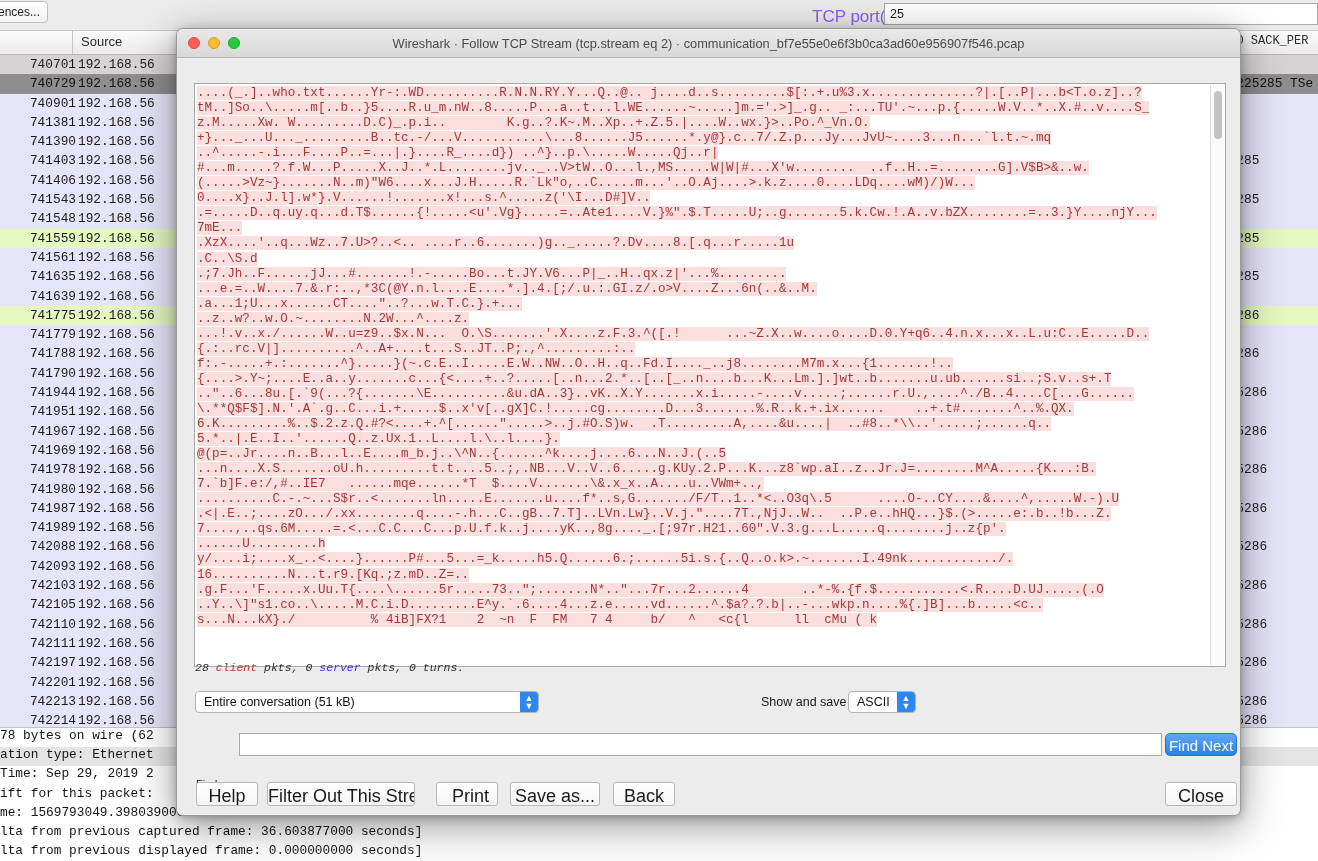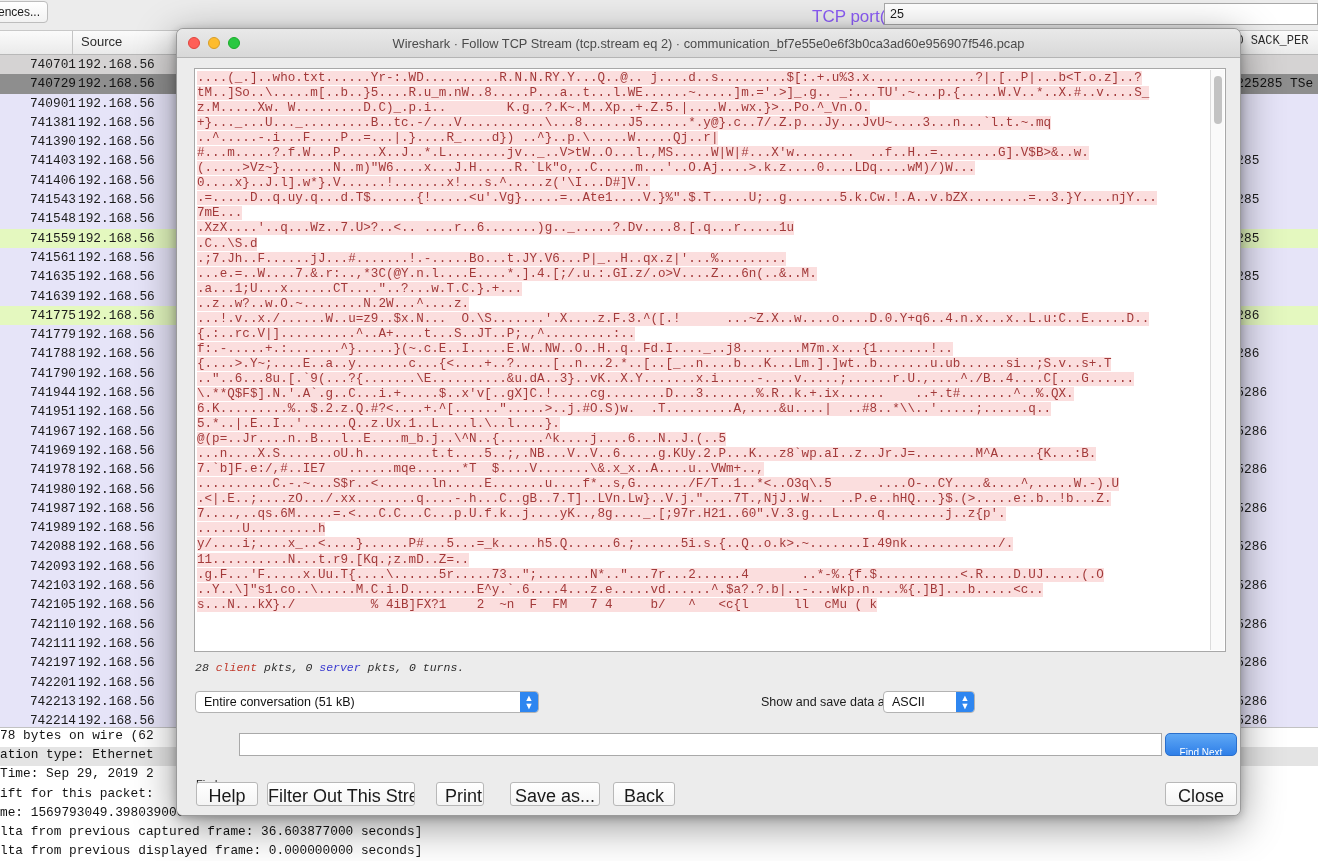--- a/index.html
+++ b/index.html
@@ -138,21 +138,21 @@
     text-align: center;
     font-size: 12.8px; color: #4a4a4a;
     font-family: "Liberation Sans", sans-serif;
     white-space: nowrap; overflow: hidden;
   }
 
   .dlg-body { position: relative; width: 100%; height: 758px; background: #ececec; }
 
   
   #stream-textarea {
-    position: absolute; left: 17px; top: 10px;
+    position: absolute; left: 17px; top: 25px;
     width: 1032px; height: 584px;
     background: #ffffff;
     border: 1px solid #a8a8a8;
     overflow: hidden;
   }
   #stream-lines {
     position: absolute; left: 0; top: 0;
     padding: 2px 0 0 2px;
     width: 1016px;
   }
@@ -201,21 +201,21 @@
   }
   .combo .arrows {
     position: absolute; right: 0px; top: -1px;
     width: 18px; height: 22px;
     background: #2e86f0;
     border-radius: 0 4px 4px 0;
     color: #ffffff; font-size: 9px; line-height: 8px;
     text-align: center; padding-top: 3px;
   }
   #combo-conversation { left: 18px; top: 633px; width: 344px; }
-  #combo-format       { left: 706px; top: 633px; width: 92px; padding-left: 8px; }
+  #combo-format       { left: 671px; top: 633px; width: 68px; padding-left: 8px; }
 
   .show-save-label {
     position: absolute; left: 584px; top: 637px;
     font-size: 12.5px; color: #1a1a1a; white-space: nowrap;
   }
 
   
   .find-label {
     position: absolute; left: 19px; top: 720px;
     font-size: 11px; color: #1a1a1a; white-space: nowrap; text-decoration: underline;
@@ -227,38 +227,38 @@
     border: 1px solid #a9a9a9;
     font-size: 12.5px; color: #111;
     padding: 3px 0 0 5px;
   }
   #find-next-btn {
     position: absolute; left: 988px; top: 675px;
     width: 72px; height: 23px;
     background: linear-gradient(#5fa8f5,#2f7fe8);
     border: 1px solid #2a6fcc;
     border-radius: 5px;
-    color: #ffffff; font-size: 10px;
-    text-align: center; padding-top: 13px;
+    color: #ffffff; font-size: 15px;
+    text-align: center; padding-top: 3px;
     white-space: nowrap; overflow: hidden;
   }
 
   
   .btn {
     position: absolute; top: 724px; height: 24px;
     background: linear-gradient(#ffffff,#f4f4f4);
     border: 1px solid #b8b8b8;
     border-radius: 3px;
     font-size: 18px; color: #1a1a1a;
     text-align: center; padding-top: 3px;
     white-space: nowrap; overflow: hidden;
   }
   #btn-help        { left: 19px;  width: 62px; }
   #btn-filter-out  { left: 90px;  width: 148px; text-align: center; }
-  #btn-print       { left: 259px; width: 48px; padding-left: 7px; }
+  #btn-print       { left: 259px; width: 62px; padding-left: 7px; }
   #btn-save-as     { left: 333px; width: 90px; }
   #btn-back        { left: 436px; width: 62px; }
   #btn-close       { left: 988px; width: 72px; }
 </style>
 </head>
 <body>
 
 <div id="bg-window">
 
   <div class="bg-toolbar">
@@ -501,21 +501,21 @@
           <div class="sline"><span>6.K.........%..$.2.z.Q.#?&lt;....+.^[......".....&gt;..j.#O.S)w.  .T.........A,....&amp;u....|  ..#8..*\\..'.....;......q..</span></div>
           <div class="sline"><span>5.*..|.E..I..'......Q..z.Ux.1..L....l.\..l....}.</span></div>
           <div class="sline"><span>@(p=..Jr....n..B...l..E....m_b.j..\^N..{......^k....j....6...N..J.(..5</span></div>
           <div class="sline"><span>...n....X.S.......oU.h.........t.t....5..;,.NB...V..V..6.....g.KUy.2.P...K...z8`wp.aI..z..Jr.J=........M^A.....{K...:B.</span></div>
           <div class="sline"><span>7.`b]F.e:/,#..IE7   ......mqe......*T  $....V.......\&amp;.x_x..A....u..VWm+..,</span></div>
           <div class="sline"><span>..........C.-.~...S$r..&lt;.......ln.....E.......u....f*..s,G......./F/T..1..*&lt;..O3q\.5      ....O-..CY....&amp;....^,.....W.-).U</span></div>
           <div class="sline"><span>.&lt;|.E..;....zO.../.xx........q....-.h...C..gB..7.T]..LVn.Lw}..V.j."....7T.,NjJ..W..  ..P.e..hHQ...}$.(&gt;.....e:.b..!b...Z.</span></div>
           <div class="sline"><span>7....,..qs.6M.....=.&lt;...C.C...C...p.U.f.k..j....yK..,8g...._.[;97r.H21..60".V.3.g...L.....q........j..z{p'.</span></div>
           <div class="sline"><span>......U.........h</span></div>
           <div class="sline"><span>y/....i;....x_..&lt;....}......P#...5...=_k.....h5.Q......6.;......5i.s.{..Q..o.k&gt;.~.......I.49nk............/.</span></div>
-          <div class="sline"><span>11..........N...t.r9.[Kq.;z.mD..Z=..</span></div>
+          <div class="sline"><span>16..........N...t.r9.[Kq.;z.mD..Z=..</span></div>
           <div class="sline"><span>.g.F...'F.....x.Uu.T{....\......5r.....73..";.......N*.."...7r...2......4       ..*-%.{f.$...........&lt;.R....D.UJ.....(.O</span></div>
           <div class="sline"><span>..Y..\]"s1.co..\.....M.C.i.D.........E^y.`.6....4...z.e.....vd......^.$a?.?.b|..-...wkp.n....%{.]B]...b.....&lt;c..</span></div>
           <div class="sline"><span>s...N...kX}./          % 4iB]FX?1    2  ~n  F  FM   7 4     b/   ^   &lt;c{l      ll  cMu ( k</span></div>
         </div>
       <div class="ta-scroll-track">
         <div class="ta-scroll-thumb"></div>
       </div>
     </div>
 
     <div class="stats-line">

